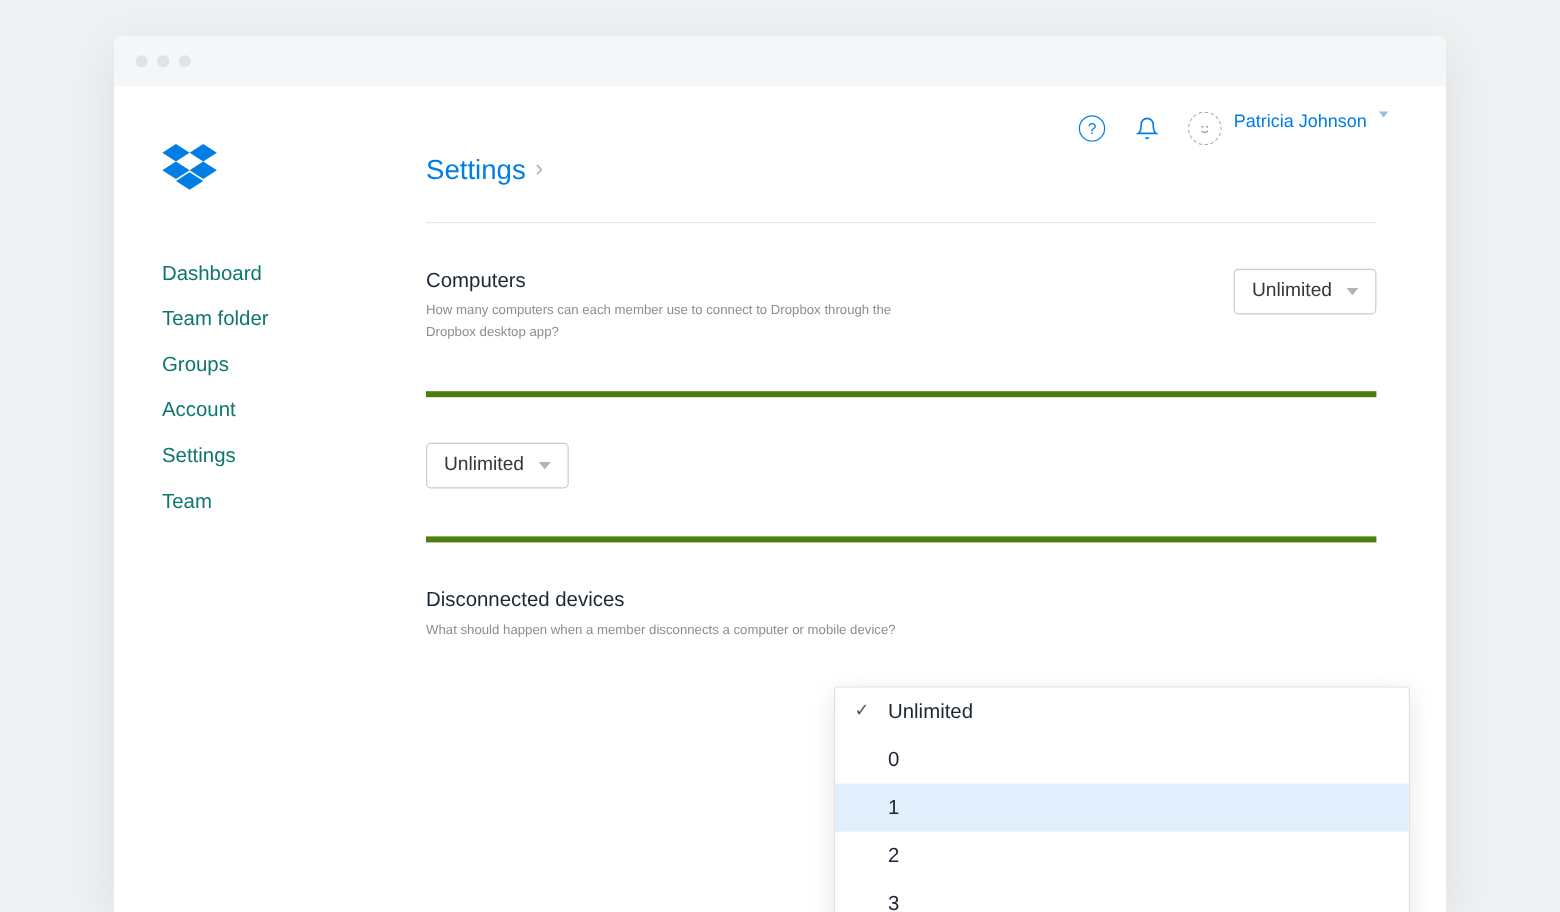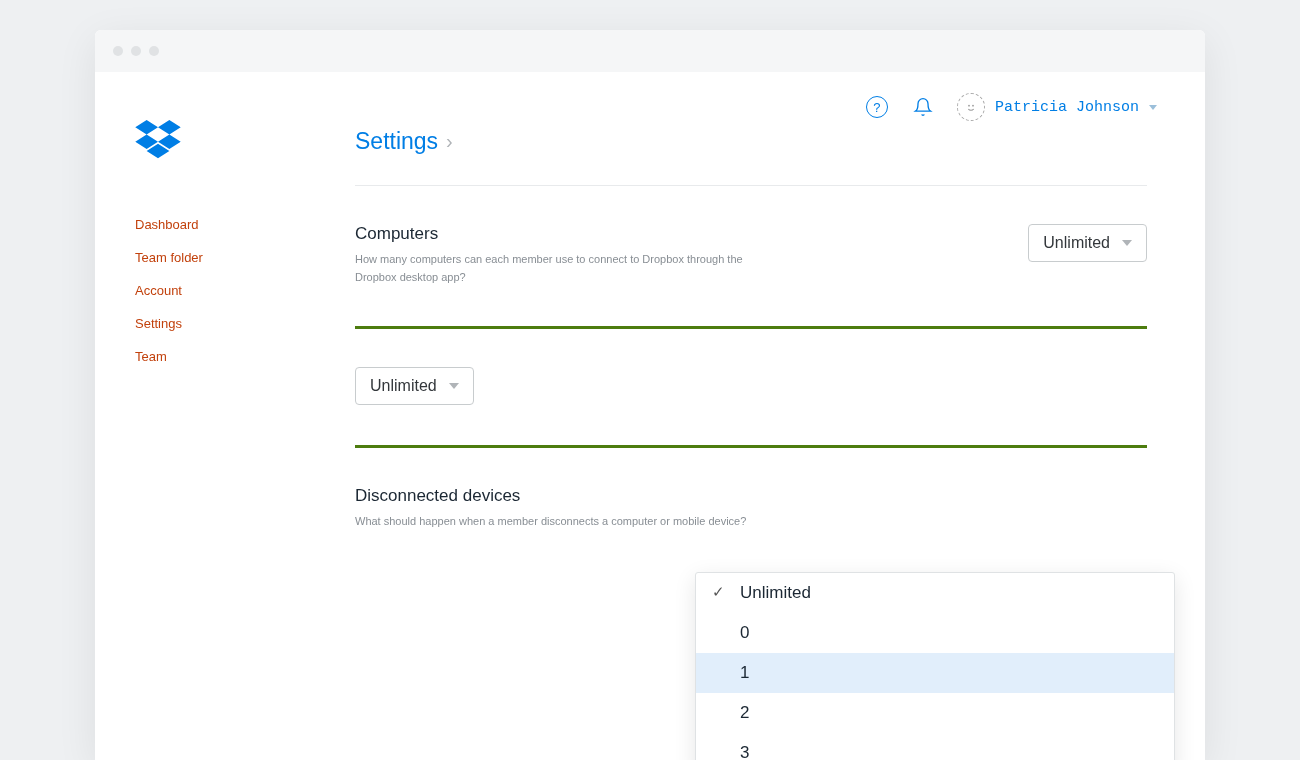--- a/index.html
+++ b/index.html
@@ -67,24 +67,23 @@
       border: 1.5px solid #007ee5;
       border-radius: 50%;
       display: flex;
       align-items: center;
       justify-content: center;
       font-size: 13px;
       font-weight: 500;
     }
     .user-menu {
       display: flex;
-      align-items: center;
+      align-items: flex-start;
       gap: 10px;
       cursor: pointer;
-      font-family: Liberation Mono, monospace;
     }
     .avatar {
       width: 28px;
       height: 28px;
       border-radius: 50%;
       border: 1.5px dashed #aaa;
       display: flex;
       align-items: center;
       justify-content: center;
       font-size: 14px;
@@ -103,22 +102,22 @@
     .sidebar {
       width: 260px;
       padding: 48px 0 0 40px;
       flex-shrink: 0;
     }
     .logo {
       margin-bottom: 44px;
     }
     .nav-list { list-style: none; }
     .nav-list li {
-      color: #c2410c;
-      font-size: 13px;
+      color: #0f766e;
+      font-size: 17px;
       padding: 9px 0;
       cursor: pointer;
     }
     .main {
       flex: 1;
       padding: 56px 58px 0 0;
       position: relative;
     }
     .breadcrumb {
       font-size: 23px;
@@ -135,21 +134,21 @@
     .divider {
       height: 1px;
       background: #e8eaec;
       margin: 0 0 38px 0;
     }
     .setting-row {
       display: flex;
       justify-content: space-between;
       align-items: flex-start;
       padding-bottom: 40px;
-      border-bottom: 3px solid #4d7c0f;
+      border-bottom: 5px solid #4d7c0f;
       margin-bottom: 38px;
     }
     .setting-row.last { border-bottom: none; margin-bottom: 0; }
     .setting-text { max-width: 420px; }
     .setting-title {
       font-size: 17px;
       color: #1b2733;
       margin-bottom: 6px;
     }
     .setting-desc {
@@ -243,20 +242,21 @@
 
     <div class="sidebar">
       <div class="logo">
         <svg width="46" height="40" viewBox="0 0 50 44">
           <path fill="#007ee5" d="M12.5 0L0 8l12.5 8L25 8 12.5 0zM37.5 0L25 8l12.5 8L50 8 37.5 0zM0 24l12.5 8L25 24l-12.5-8L0 24zM37.5 16L25 24l12.5 8L50 24 37.5 16zM12.5 34L25 42l12.5-8L25 26 12.5 34z"></path>
         </svg>
       </div>
       <ul class="nav-list">
         <li>Dashboard</li>
         <li>Team folder</li>
+        <li>Groups</li>
         <li>Account</li>
         <li>Settings</li>
         <li>Team</li>
       </ul>
     </div>
 
     <div class="main">
       <div class="breadcrumb">
         <span class="bc-link">Settings</span>
         <span class="bc-sep">›</span>

